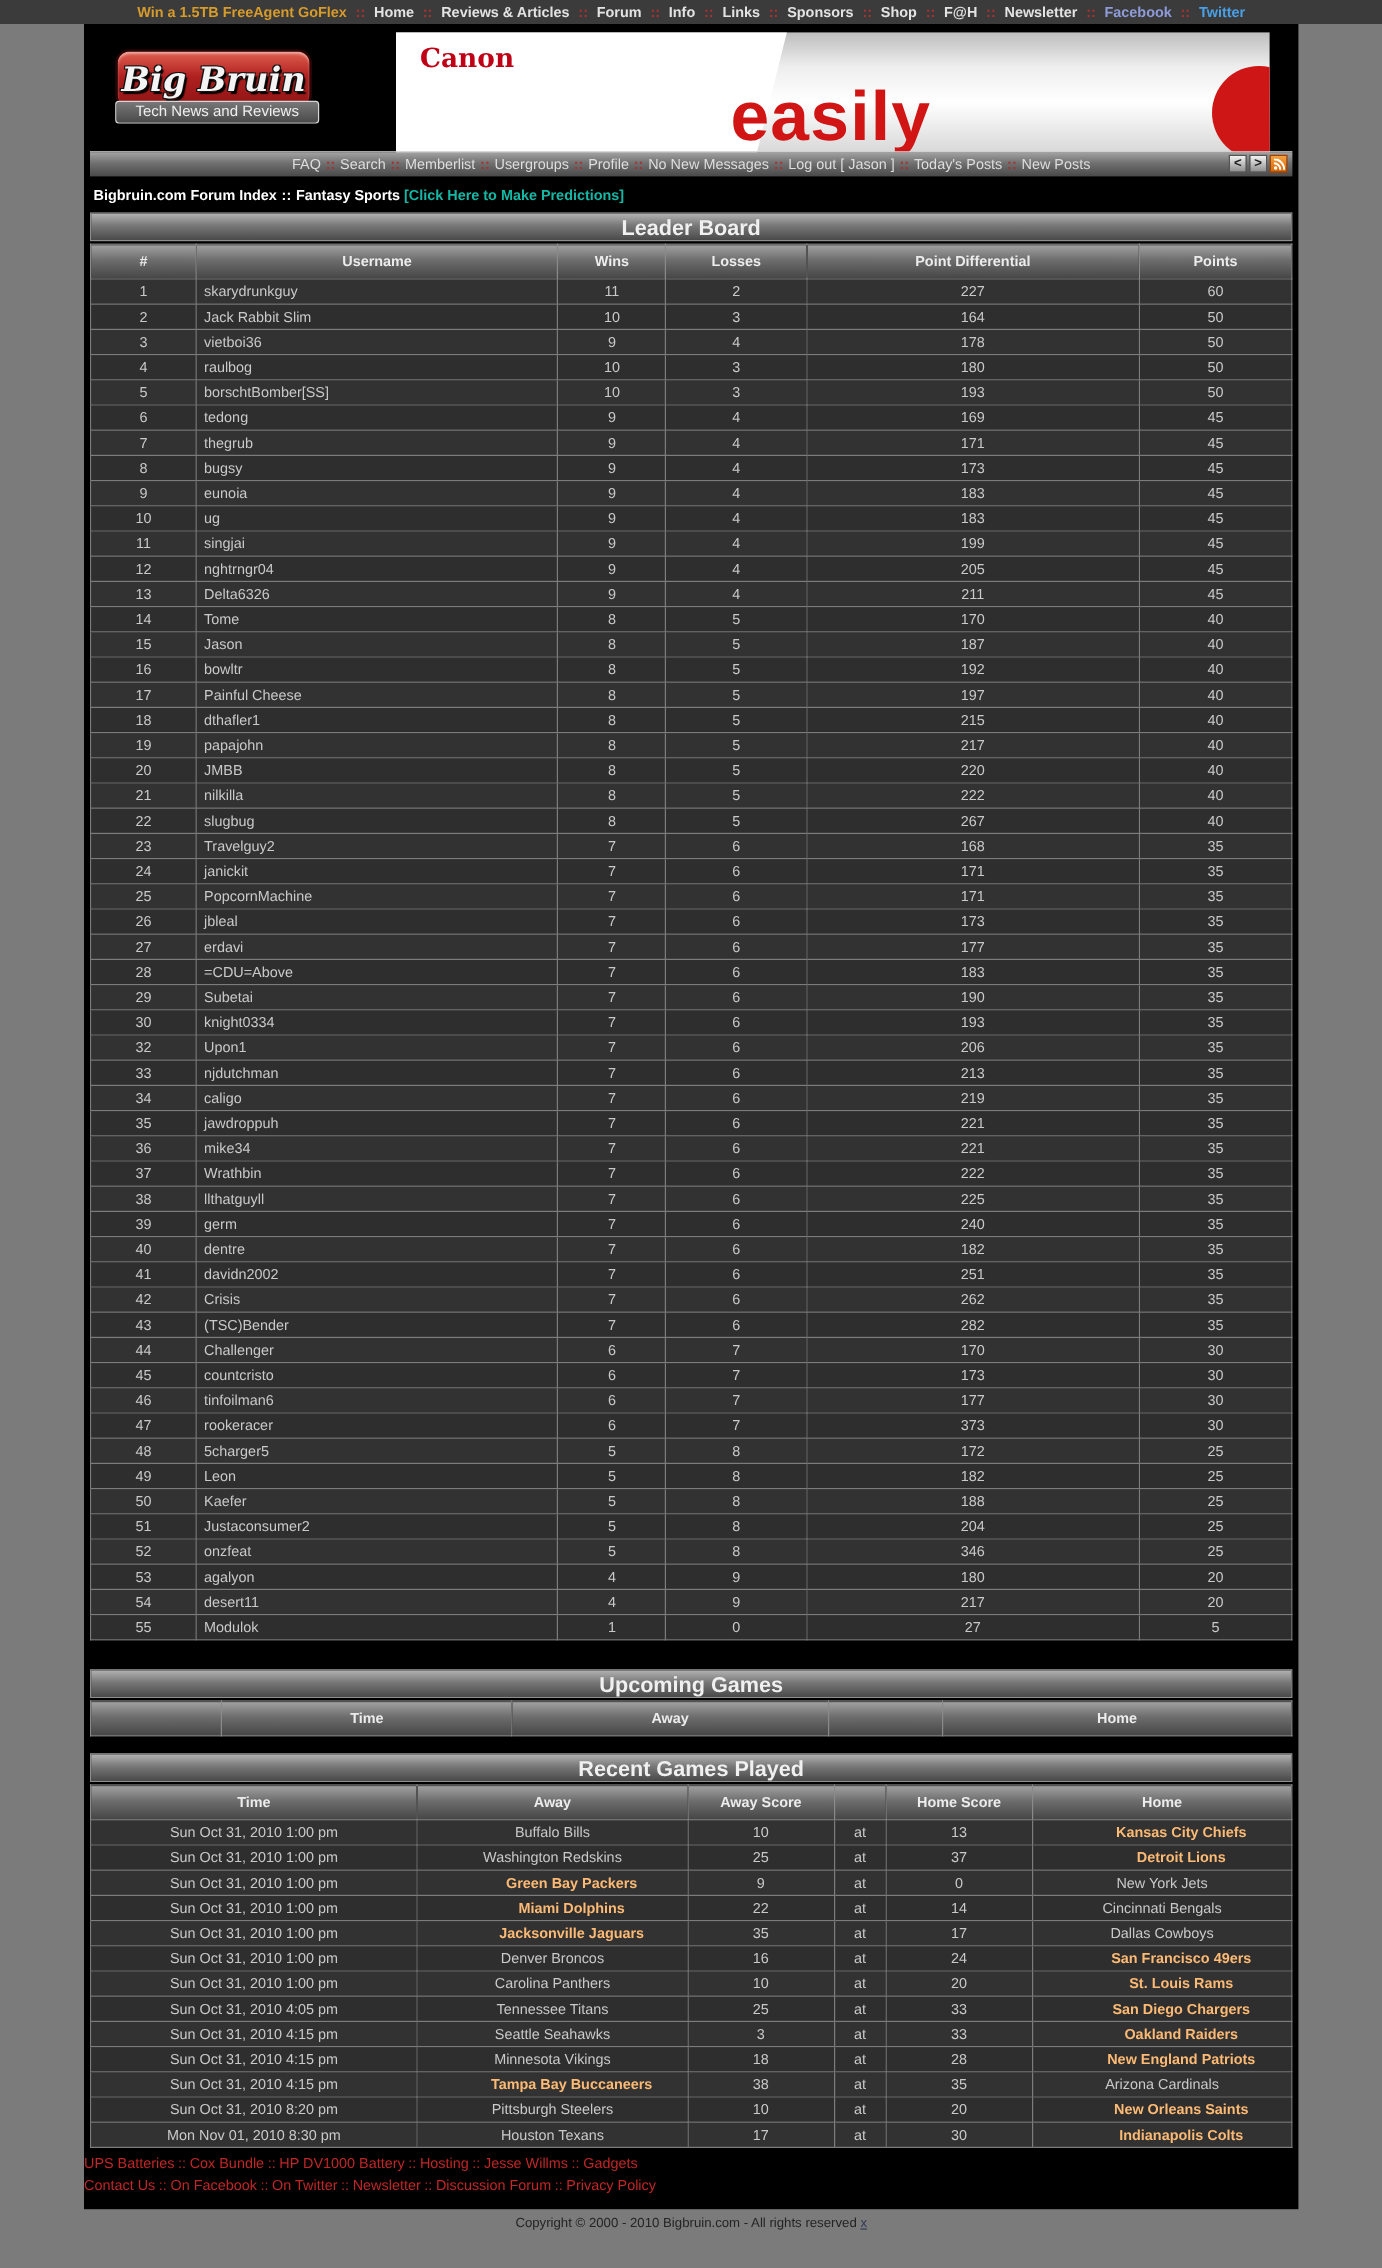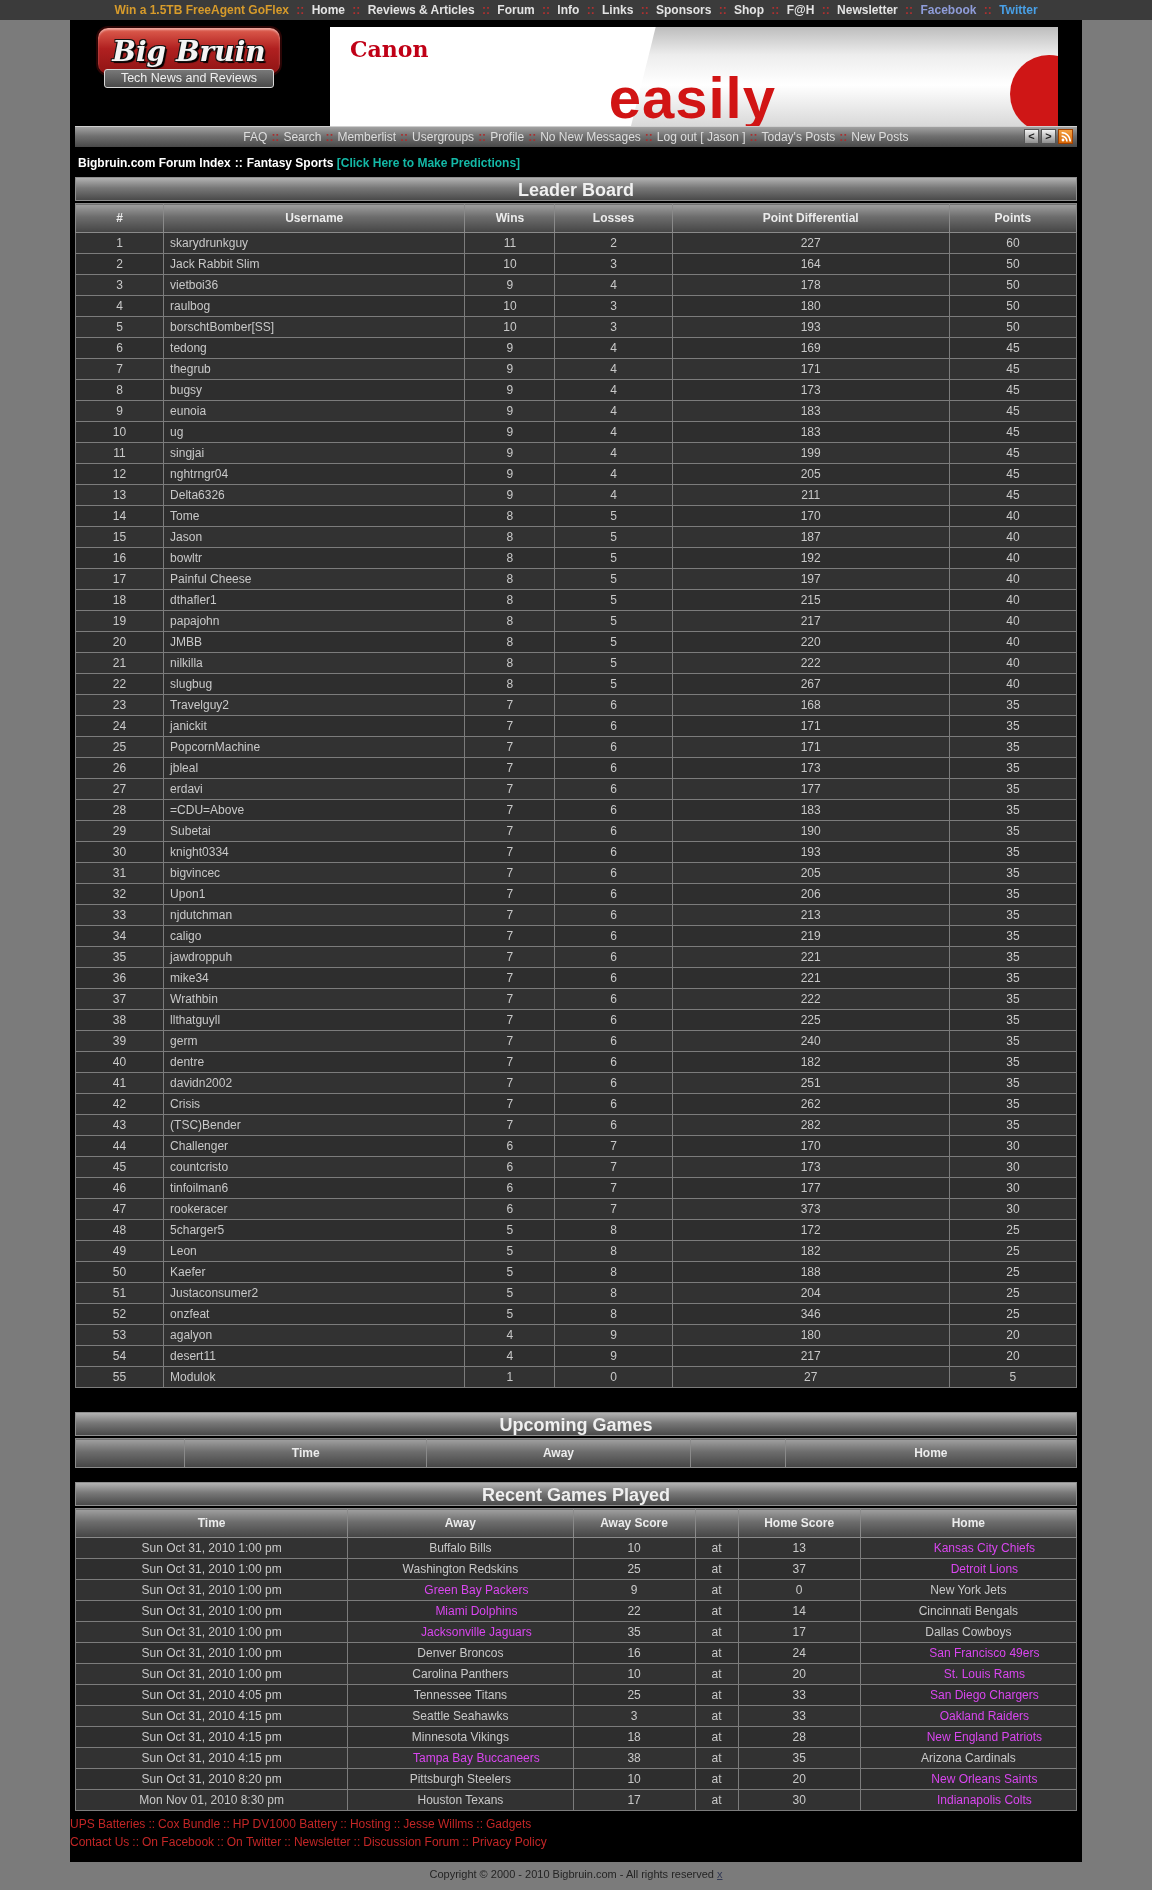--- a/index.html
+++ b/index.html
@@ -5,21 +5,21 @@
   html,body{margin:0;padding:0;background:#7b7b7b;font-family:"Liberation Sans",sans-serif;}
   a{cursor:pointer;}
   .topstrip{height:20px;background:#3b3b3b;font-size:12px;font-weight:bold;color:#e3e3e3;text-align:center;line-height:20px;white-space:nowrap;}
   .topstrip .sep{color:#b03030;padding:0 4px;}
   .topstrip a{text-decoration:none;color:#e3e3e3;}
   .topstrip a.promo{color:#d79b2b;}
   .topstrip a.facebook{color:#8f9cd9;}
   .topstrip a.twitter{color:#49a0e6;}
   .container{width:1012px;margin:0 auto;background:#000;padding-bottom:12px;}
   .hdr{position:relative;height:104px;}
-  .logo{position:absolute;left:26px;top:6px;width:186px;}
+  .logo{position:absolute;left:26px;top:21px;width:164px;}
   .logo-plate{background:linear-gradient(#e06050,#b02020 45%,#8f1414);border:2px solid #2a0505;border-radius:12px;height:46px;display:flex;align-items:center;justify-content:center;box-shadow:inset 0 2px 2px rgba(255,255,255,.45);}
   .logo-script{font-family:"DejaVu Serif",serif;font-style:italic;font-weight:bold;font-size:28px;color:#f4f4f4;text-shadow:-1px -1px 0 #151515,1px -1px 0 #151515,-1px 1px 0 #151515,2px 2px 1px #000;}
   .logo-tag{margin:-7px auto 0;width:168px;background:linear-gradient(#787878,#4a4a4a);border:1px solid #d8d8d8;border-radius:3px;color:#efefef;font-size:12.5px;text-align:center;line-height:17px;position:relative;}
   .banner{position:absolute;left:260px;top:7px;width:728px;height:100px;background:linear-gradient(to bottom,#bdbdbd,#ededed 28%,#ffffff 58%,#d8d8d8);overflow:hidden;}
   .banner-white{position:absolute;left:-30px;top:-5px;width:47%;height:120%;background:#fff;transform:skewX(-14deg);}
   .canon{position:absolute;left:20px;top:9px;font-family:"DejaVu Serif",serif;font-weight:bold;font-size:22px;color:#c00016;}
   .easily{position:absolute;left:50%;transform:translateX(-51%);bottom:0px;font-size:58px;font-weight:bold;color:#d11414;letter-spacing:1px;line-height:1;}
   .banner-ball{position:absolute;right:-30px;top:28px;width:78px;height:78px;border-radius:50%;background:#cf1616;}
   .fnav{margin:2px 5px 0;height:20px;background:linear-gradient(#a2a2a2,#707070 45%,#494949);border-top:1px solid #cfcfcf;position:relative;text-align:center;font-size:12px;line-height:20px;color:#dedede;}
   .fnav a{color:#dedede;text-decoration:none;}
@@ -30,21 +30,21 @@
   .crumb{padding:9px 8px 7px;font-size:12px;font-weight:bold;color:#fff;}
   .crumb a{color:#fff;text-decoration:none;}
   .crumb .csep{padding:0 4px;}
   .crumb a.act{color:#14b8a6;}
   .secbar{margin:0 5px 2px;height:24px;line-height:24px;text-align:center;background:linear-gradient(#b2b2b2,#787878 45%,#4a4a4a);border:1px solid #8f8f8f;color:#f0f0f0;font-weight:bold;font-size:18px;box-sizing:border-box;}
   table.dtable{margin:0 5px;width:1002px;border-collapse:collapse;font-size:12px;color:#c9c9c9;table-layout:fixed;}
   .dtable th{background:linear-gradient(#a0a0a0,#6c6c6c 45%,#454545);color:#ececec;font-weight:bold;height:28px;border:1px solid #8a8a8a;padding:0 4px;overflow:hidden;white-space:nowrap;}
   .dtable td{background:#2e2e2e;height:20px;border:1px solid #7c7c7c;padding:0 6px;text-align:center;overflow:hidden;white-space:nowrap;}
   .dtable tr:nth-child(odd) td{background:#323232;}
   .dtable td.l{text-align:left;}
-  .dtable td.win{color:#d946ef;font-weight:normal;padding-left:38px;}
+  .dtable td.win{color:#fdba74;font-weight:bold;padding-left:38px;}
   .sp24{height:24px;} .sp14{height:14px;}
   .footer{margin-top:6px;text-align:left;font-size:12px;line-height:15px;}
   .footer a{color:#c22626;text-decoration:none;}
   .footer .sep{color:#c22626;padding:0 3px;}
   .copyright{text-align:center;font-size:11px;color:#242424;padding:6px 0 8px;}
   .copyright a{color:#333a55;text-decoration:underline;}
 </style>
 </head>
 <body>
 
@@ -344,28 +344,20 @@
         </tr>
         <tr>
           <td>30</td>
           <td class="l">knight0334</td>
           <td>7</td>
           <td>6</td>
           <td>193</td>
           <td>35</td>
         </tr>
         <tr>
-          <td>31</td>
-          <td class="l">bigvincec</td>
-          <td>7</td>
-          <td>6</td>
-          <td>205</td>
-          <td>35</td>
-        </tr>
-        <tr>
           <td>32</td>
           <td class="l">Upon1</td>
           <td>7</td>
           <td>6</td>
           <td>206</td>
           <td>35</td>
         </tr>
         <tr>
           <td>33</td>
           <td class="l">njdutchman</td>

